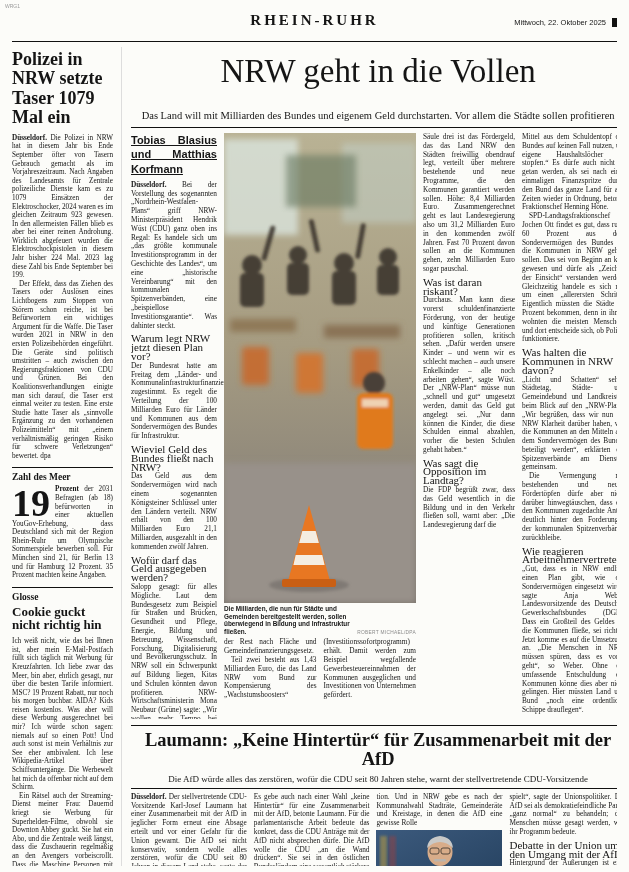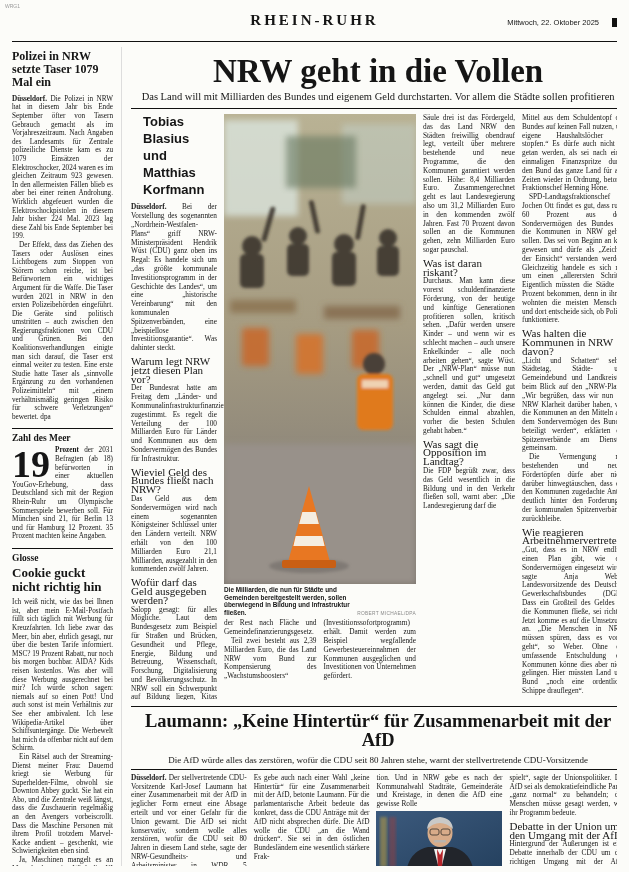--- a/index.html
+++ b/index.html
@@ -6,46 +6,46 @@
   html,body { margin:0; padding:0; background:#8a8a8a; }
   body { display:flex; justify-content:center; }
   .page {
     width:629px; height:872px; background:#fcfcf9; color:#151515;
     font-family:"Liberation Serif", serif;
     padding:4px 12px 8px; position:relative; overflow:hidden;
   }
   .edition { position:absolute; top:3px; left:5px; font-family:"Liberation Sans",sans-serif; font-size:5px; color:#9a9a9a; }
   .masthead { display:grid; grid-template-columns:1fr auto 1fr; align-items:baseline; padding:8px 0 12px; border-bottom:1.6px solid #111; }
   .section-title { font-size:15px; font-weight:bold; letter-spacing:3px; text-align:center; }
-  .date-cell { text-align:right; font-family:"Liberation Sans",sans-serif; font-size:7.5px; display:flex; justify-content:flex-end; align-items:center; gap:13px; }
+  .date-cell { text-align:right; font-family:"Liberation Sans",sans-serif; font-size:7.5px; display:flex; justify-content:flex-end; align-items:center; gap:6px; }
   .page-marker { width:5px; height:9px; background:#111; display:inline-block; }
 
   .content { display:flex; gap:9px; padding-top:5px; height:824px; overflow:hidden; }
 
   
   .rail { width:110px; flex:none; border-right:1px solid #ddd; padding-right:8px; }
   .rail .para, .zahl-text { font-size:7.2px; line-height:8.6px; text-align:justify; margin:0; hyphens:auto; }
   .rail .para + .para { text-indent:7px; }
-  .taser-headline { font-size:12px; line-height:1.08; font-weight:bold; margin:3px 0 6px; }
+  .taser-headline { font-size:18px; line-height:1.08; font-weight:bold; margin:3px 0 6px; }
   .rail-divider { border-top:1px solid #111; margin:7px 0 4px; }
   .kicker { font-size:9.5px; font-weight:bold; margin:0 0 3px; }
   .zahl-number { font-size:38px; font-weight:bold; float:left; line-height:32px; margin:2px 5px 0 0; }
   .glosse-headline { font-size:13px; line-height:1.05; font-weight:bold; margin:1px 0 5px; }
 
   
-  .main-headline { font-size:33px; font-weight:bold; text-align:center; margin:8px 0 3px; line-height:1; }
+  .main-headline { font-size:33px; font-weight:normal; text-align:center; margin:8px 0 22px; line-height:1; }
   .main-deck { font-size:10.5px; text-align:center; margin:0 0 6px; }
   .deck-rule { border-top:1px solid #111; margin-bottom:5px; }
   .agrid { display:flex; gap:7px; height:586px; overflow:hidden; }
   .acol, .strip, .lcol { font-size:7.3px; line-height:8.8px; text-align:justify; hyphens:auto; }
   .para { margin:0; }
   .para + .para { text-indent:7px; }
   .qhead { font-size:11px; font-weight:normal; margin:4px 0 1px; text-align:left; }
   .acol1 { width:86px; flex:none; }
-  .byline { font-family:"Liberation Sans",sans-serif; font-weight:bold; font-size:13px; line-height:1.3; margin:0 12px 5px; }
+  .byline { font-family:"Liberation Sans",sans-serif; font-weight:bold; font-size:11px; line-height:1.3; margin:0 0 5px;text-decoration:underline; }
   .photostack { width:192px; flex:none; display:flex; flex-direction:column;align-items:center; }
   .photo { height:470px; flex:none; }
   .photo svg { display:block; width:100%; height:100%; }
   .capline { display:flex; gap:4px; padding:2px 0 3px; font-family:"Liberation Sans",sans-serif; align-items:flex-end; }
   .caption { font-size:6.4px; font-weight:bold; line-height:7.6px; text-align:left; }
   .credit { font-size:4.8px; color:#8a8a8a; white-space:nowrap; letter-spacing:.3px; }
   .strip { columns:2; column-gap:7px; flex:1; overflow:hidden; }
   .acol4 { width:92px; flex:none; }
   .acol5 { flex:1; }
 
@@ -179,21 +179,21 @@
                 <polygon points="71.7,422 98.3,422 100.6,432 69.4,432" fill="#f4ede1"></polygon>
                 <rect x="58" y="446" width="54" height="8" rx="2" fill="#c95f14"></rect>
               </svg>
             </div>
             <div class="capline">
               <div class="caption">Die Milliarden, die nun für Städte und Gemeinden bereitgestellt werden, sollen überwiegend in Bildung und Infrastruktur fließen.</div>
               <div class="credit">ROBERT MICHAEL/DPA</div>
             </div>
             <div class="strip">
                 <p class="para">der Rest nach Fläche und Gemeindefinanzierungsgesetz.</p>
-                <p class="para">Teil zwei besteht aus 2,39 Milliarden Euro, die das Land NRW vom Bund zur Kompensierung des „Wachstumsboosters“ (Investitionssofortprogramm) erhält. Damit werden zum Beispiel wegfallende Gewerbesteuereinnahmen der Kommunen ausgeglichen und Investitionen von Unternehmen gefördert.</p>
+                <p class="para">Teil zwei besteht aus 1,43 Milliarden Euro, die das Land NRW vom Bund zur Kompensierung des „Wachstumsboosters“ (Investitionssofortprogramm) erhält. Damit werden zum Beispiel wegfallende Gewerbesteuereinnahmen der Kommunen ausgeglichen und Investitionen von Unternehmen gefördert.</p>
               </div>
           </div>
 
           <div class="acol acol4">
             <div>
                 <p class="para">Säule drei ist das Fördergeld, das das Land NRW den Städten freiwillig obendrauf legt, verteilt über mehrere bestehende und neue Programme, die den Kommunen garantiert werden sollen. Höhe: 8,4 Milliarden Euro. Zusammengerechnet geht es laut Landesregierung also um 31,2 Milliarden Euro in den kommenden zwölf Jahren. Fast 70 Prozent davon sollen an die Kommunen gehen, zehn Milliarden Euro sogar pauschal.</p>
                 <div class="qhead">Was ist daran riskant?</div>
                 <p class="para">Durchaus. Man kann diese vorerst schuldenfinanzierte Förderung, von der heutige und künftige Generationen profitieren sollen, kritisch sehen. „Dafür werden unsere Kinder – und wenn wir es schlecht machen – auch unsere Enkelkinder – alle noch arbeiten gehen“, sagte Wüst. Der „NRW-Plan“ müsse nun „schnell und gut“ umgesetzt werden, damit das Geld gut angelegt sei. „Nur dann können die Kinder, die diese Schulden einmal abzahlen, vorher die besten Schulen gehabt haben.“</p>
                 <div class="qhead">Was sagt die Opposition im Landtag?</div>
                 <p class="para">Die FDP begrüßt zwar, dass das Geld wesentlich in die Bildung und in den Verkehr fließen soll, warnt aber: „Die Landesregierung darf die</p>

